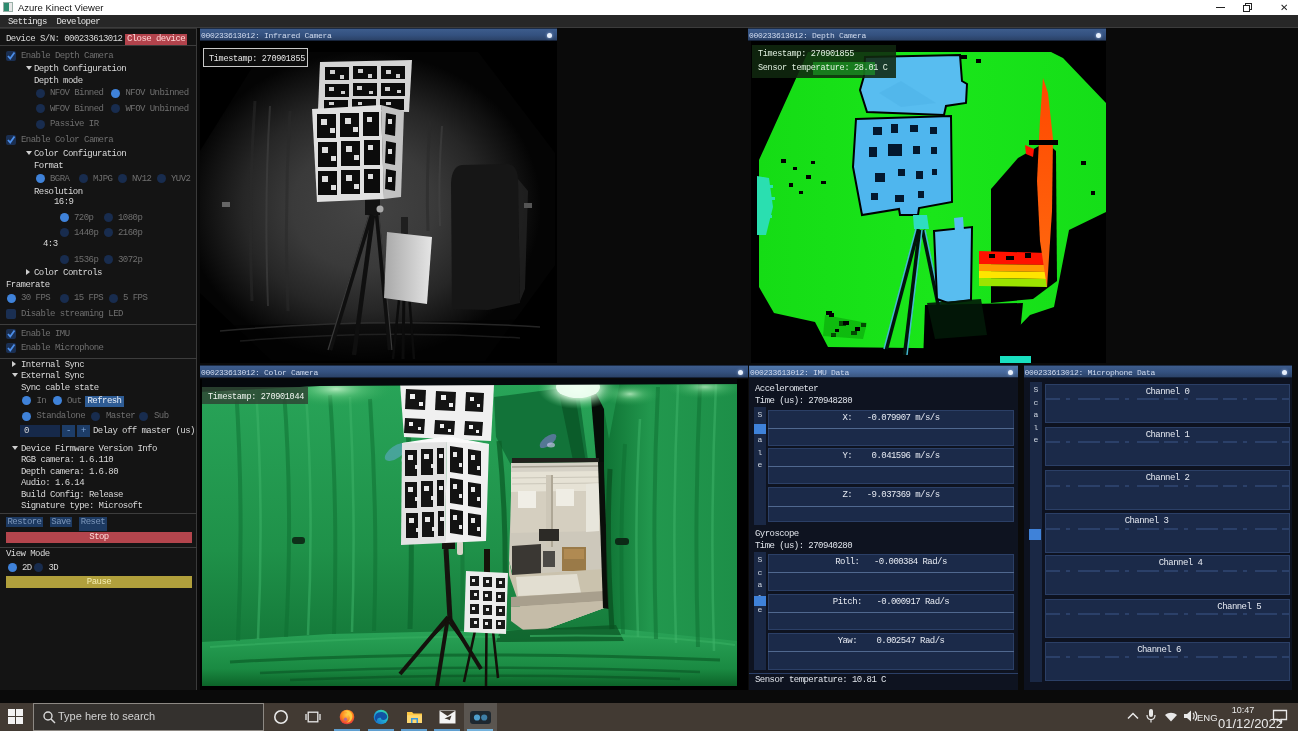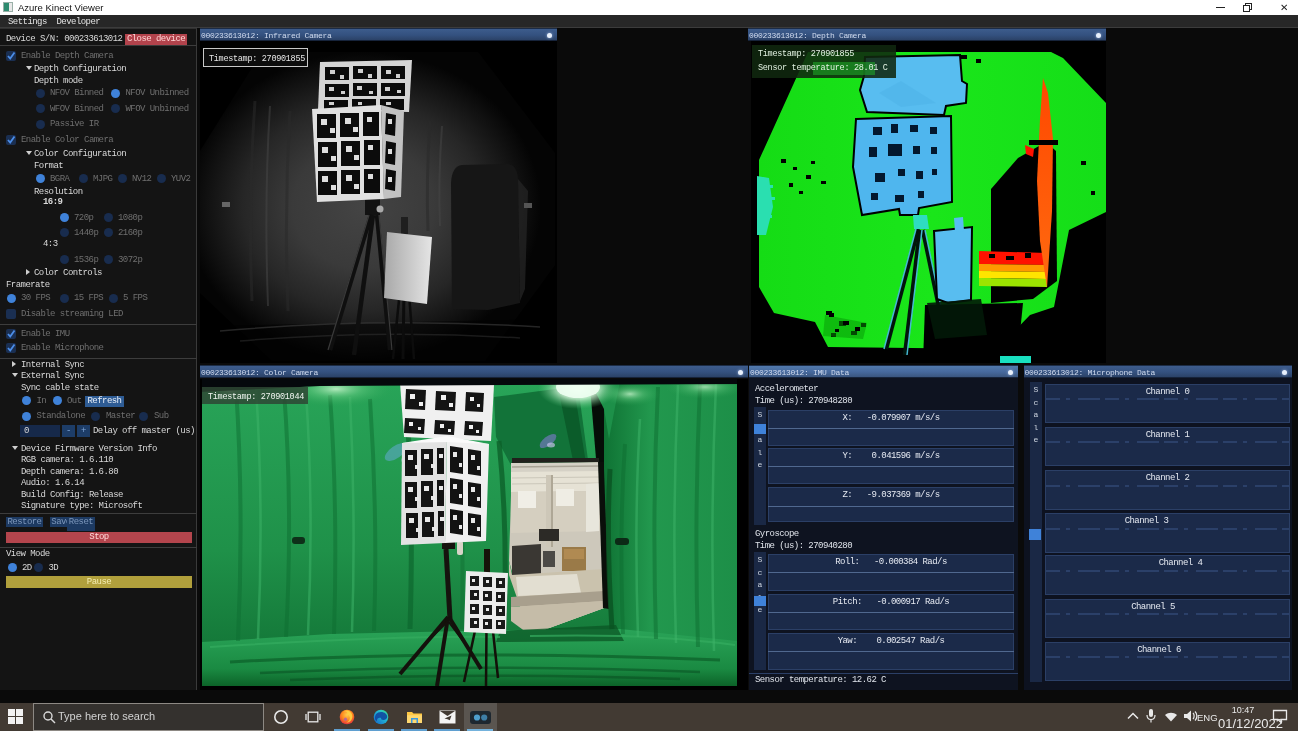--- a/index.html
+++ b/index.html
@@ -65,21 +65,21 @@
 <div class="t " style="left:34px;top:160.5px;">Format</div>
 <div class="rd on" style="left:35.5px;top:174px"></div>
 <div class="t dim" style="left:50px;top:173.5px;">BGRA</div>
 <div class="rd" style="left:78.5px;top:174px"></div>
 <div class="t dim" style="left:93px;top:173.5px;">MJPG</div>
 <div class="rd" style="left:117.5px;top:174px"></div>
 <div class="t dim" style="left:132px;top:173.5px;">NV12</div>
 <div class="rd" style="left:156.5px;top:174px"></div>
 <div class="t dim" style="left:171px;top:173.5px;">YUV2</div>
 <div class="t " style="left:34px;top:186.5px;">Resolution</div>
-<div class="t " style="left:43px;top:197px;font-weight:bold;">16:9</div>
+<div class="t " style="left:54px;top:197px;">16:9</div>
 <div class="rd on" style="left:59.5px;top:213px"></div>
 <div class="t dim" style="left:74px;top:212.5px;">720p</div>
 <div class="rd" style="left:103.5px;top:213px"></div>
 <div class="t dim" style="left:118px;top:212.5px;">1080p</div>
 <div class="rd" style="left:59.5px;top:228px"></div>
 <div class="t dim" style="left:74px;top:227.5px;">1440p</div>
 <div class="rd" style="left:103.5px;top:228px"></div>
 <div class="t dim" style="left:118px;top:227.5px;">2160p</div>
 <div class="t " style="left:43px;top:239px;">4:3</div>
 <div class="rd" style="left:59.5px;top:255px"></div>
@@ -135,21 +135,21 @@
 <div class="arD" style="left:12px;top:446px"></div>
 <div class="t " style="left:21px;top:443.5px;">Device Firmware Version Info</div>
 <div class="t " style="left:21px;top:455px;">RGB camera: 1.6.110</div>
 <div class="t " style="left:21px;top:466.5px;">Depth camera: 1.6.80</div>
 <div class="t " style="left:21px;top:478px;">Audio: 1.6.14</div>
 <div class="t " style="left:21px;top:489.5px;">Build Config: Release</div>
 <div class="t " style="left:21px;top:501px;">Signature type: Microsoft</div>
 <div class="sep" style="top:512.5px"></div>
 <div class="btn" style="left:6px;top:517px;width:37px;height:10px;background:#1d3a62;color:#7d97bb;line-height:10px">Restore</div>
 <div class="btn" style="left:50px;top:517px;width:22px;height:10px;background:#1d3a62;color:#7d97bb;line-height:10px">Save</div>
-<div class="btn" style="left:67px;top:517px;width:28px;height:14px;background:#1d3a62;color:#7d97bb;line-height:10px">Reset</div>
+<div class="btn" style="left:79px;top:517px;width:28px;height:14px;background:#1d3a62;color:#7d97bb;line-height:10px">Reset</div>
 <div class="btn" style="left:6px;top:531.5px;width:186px;height:11px;background:#b4454d;color:#ffd9d9;line-height:11px">Stop</div>
 <div class="sep" style="top:547px"></div>
 <div class="t " style="left:6px;top:549px;">View Mode</div>
 <div class="rd on" style="left:7.5px;top:563px"></div>
 <div class="t " style="left:22px;top:562.5px;">2D</div>
 <div class="rd" style="left:34px;top:563px"></div>
 <div class="t " style="left:48.5px;top:562.5px;">3D</div>
 <div class="btn" style="left:6px;top:576px;width:186px;height:12px;background:#b1a03c;color:#f5edb0;line-height:12px">Pause</div>
 <div class="hdr" style="left:200px;top:28px;width:357px;background:linear-gradient(180deg,#3d5c8c 0%,#34517f 55%,#2b4267 100%)">000233613012: Infrared Camera<span class="pl"></span></div>
 
@@ -675,21 +675,21 @@
 <div class="a" style="left:768px;top:553.5px;width:246px;height:37px;background:#1b2a49;border:1px solid #2b3f66"></div>
 <div class="t" style="left:768px;top:556.5px;width:246px;text-align:center;color:#e6eaf2">Roll:   -0.000384 Rad/s</div>
 <div class="a" style="left:768px;top:572px;width:246px;height:1px;background:#50688f"></div>
 <div class="a" style="left:768px;top:593.5px;width:246px;height:36px;background:#1b2a49;border:1px solid #2b3f66"></div>
 <div class="t" style="left:768px;top:596.5px;width:246px;text-align:center;color:#e6eaf2">Pitch:   -0.000917 Rad/s</div>
 <div class="a" style="left:768px;top:611.5px;width:246px;height:1px;background:#50688f"></div>
 <div class="a" style="left:768px;top:632.5px;width:246px;height:37px;background:#1b2a49;border:1px solid #2b3f66"></div>
 <div class="t" style="left:768px;top:635.5px;width:246px;text-align:center;color:#e6eaf2">Yaw:    0.002547 Rad/s</div>
 <div class="a" style="left:768px;top:651px;width:246px;height:1px;background:#50688f"></div>
 <div class="a" style="left:749px;top:672.5px;width:268.5px;height:1px;background:#2b3f66"></div>
-<div class="t" style="left:755px;top:674.5px;color:#dfe3ea">Sensor temperature: 12.62 C</div>
+<div class="t" style="left:755px;top:674.5px;color:#dfe3ea">Sensor temperature: 10.81 C</div>
 <div class="a" style="left:1023.5px;top:378px;width:268.5px;height:312px;background:#0d1220"></div>
 <div class="a" style="left:1030px;top:382px;width:12px;height:300px;background:#1a2845"></div>
 <div class="a" style="left:1030px;top:385px;width:12px;text-align:center;font-size:8px;color:#cdd4df">S</div>
 <div class="a" style="left:1030px;top:397.5px;width:12px;text-align:center;font-size:8px;color:#cdd4df">c</div>
 <div class="a" style="left:1030px;top:410px;width:12px;text-align:center;font-size:8px;color:#cdd4df">a</div>
 <div class="a" style="left:1030px;top:422.5px;width:12px;text-align:center;font-size:8px;color:#cdd4df">l</div>
 <div class="a" style="left:1030px;top:435px;width:12px;text-align:center;font-size:8px;color:#cdd4df">e</div>
 <div class="a" style="left:1029px;top:529px;width:12px;height:11px;background:#3f82d9"></div>
 <div class="a" style="left:1045px;top:383.7px;width:245px;height:39.6px;background:#1b2a49;border:1px solid #2b3f66"></div>
 <div class="t" style="left:1045px;top:386.7px;width:245px;text-align:center;color:#e6eaf2">Channel 0</div>
@@ -710,21 +710,21 @@
 <div class="t" style="left:1045px;top:516.1px;width:203px;text-align:center;color:#e6eaf2">Channel 3</div>
 <svg class="a" style="left:1046px;top:526.6px" width="243" height="4">
     <path d="M0,2 L243,2" stroke="#44639a" stroke-width="1" stroke-dasharray="14,6,4,8,22,5" opacity="0.8"></path>
   </svg>
 <div class="a" style="left:1045px;top:555.4px;width:245px;height:39.6px;background:#1b2a49;border:1px solid #2b3f66"></div>
 <div class="t" style="left:1045px;top:558.4px;width:271px;text-align:center;color:#e6eaf2">Channel 4</div>
 <svg class="a" style="left:1046px;top:568.9px" width="243" height="4">
     <path d="M0,2 L243,2" stroke="#44639a" stroke-width="1" stroke-dasharray="14,6,4,8,22,5" opacity="0.8"></path>
   </svg>
 <div class="a" style="left:1045px;top:598.5px;width:245px;height:39.6px;background:#1b2a49;border:1px solid #2b3f66"></div>
-<div class="t" style="left:1045px;top:601.5px;width:216px;text-align:center;color:#e6eaf2">Channel 5</div>
+<div class="t" style="left:1045px;top:601.5px;width:216px;text-align:right;color:#e6eaf2">Channel 5</div>
 <svg class="a" style="left:1046px;top:612px" width="243" height="4">
     <path d="M0,2 L243,2" stroke="#44639a" stroke-width="1" stroke-dasharray="14,6,4,8,22,5" opacity="0.8"></path>
   </svg>
 <div class="a" style="left:1045px;top:641.7px;width:245px;height:39.6px;background:#1b2a49;border:1px solid #2b3f66"></div>
 <div class="t" style="left:1045px;top:644.7px;width:228px;text-align:center;color:#e6eaf2">Channel 6</div>
 <svg class="a" style="left:1046px;top:655.2px" width="243" height="4">
     <path d="M0,2 L243,2" stroke="#44639a" stroke-width="1" stroke-dasharray="14,6,4,8,22,5" opacity="0.8"></path>
   </svg>
 
 <div class="a" style="left:0;top:703px;width:1298px;height:28px;background:#423a33"></div>

